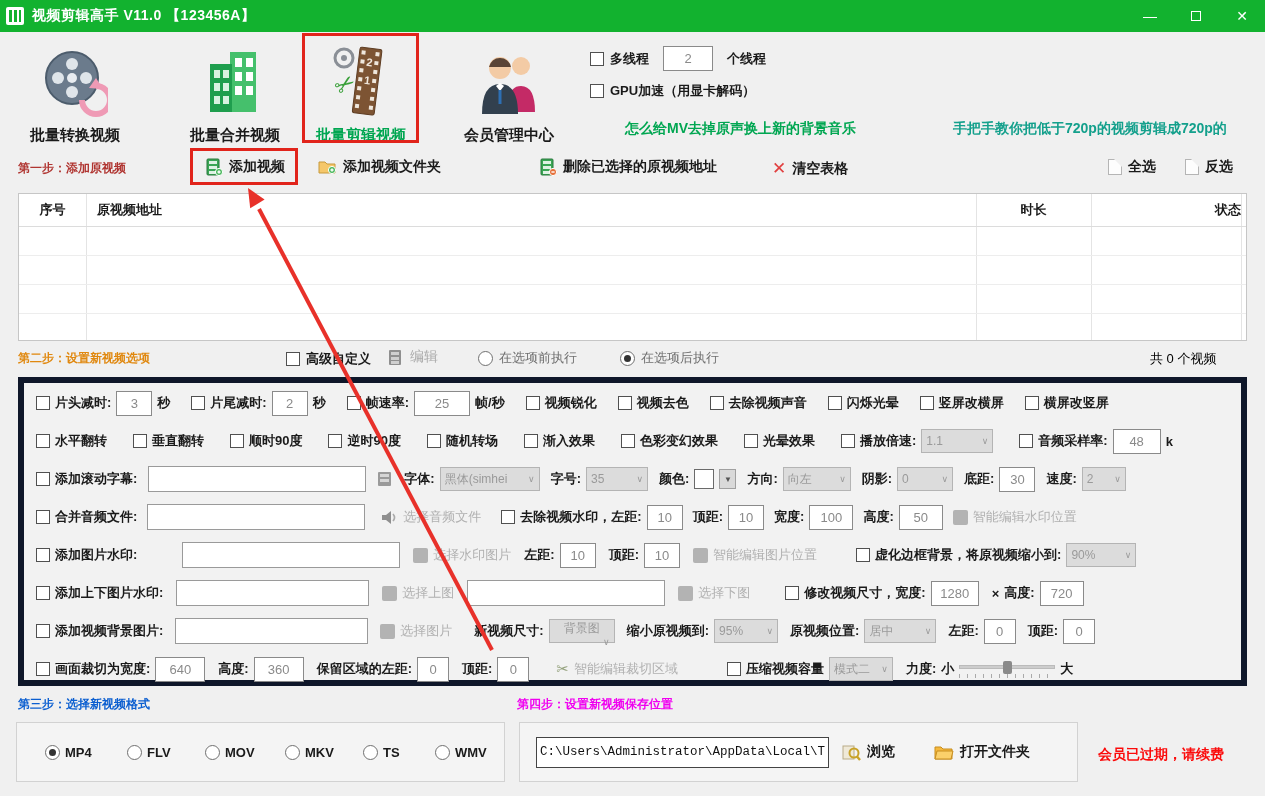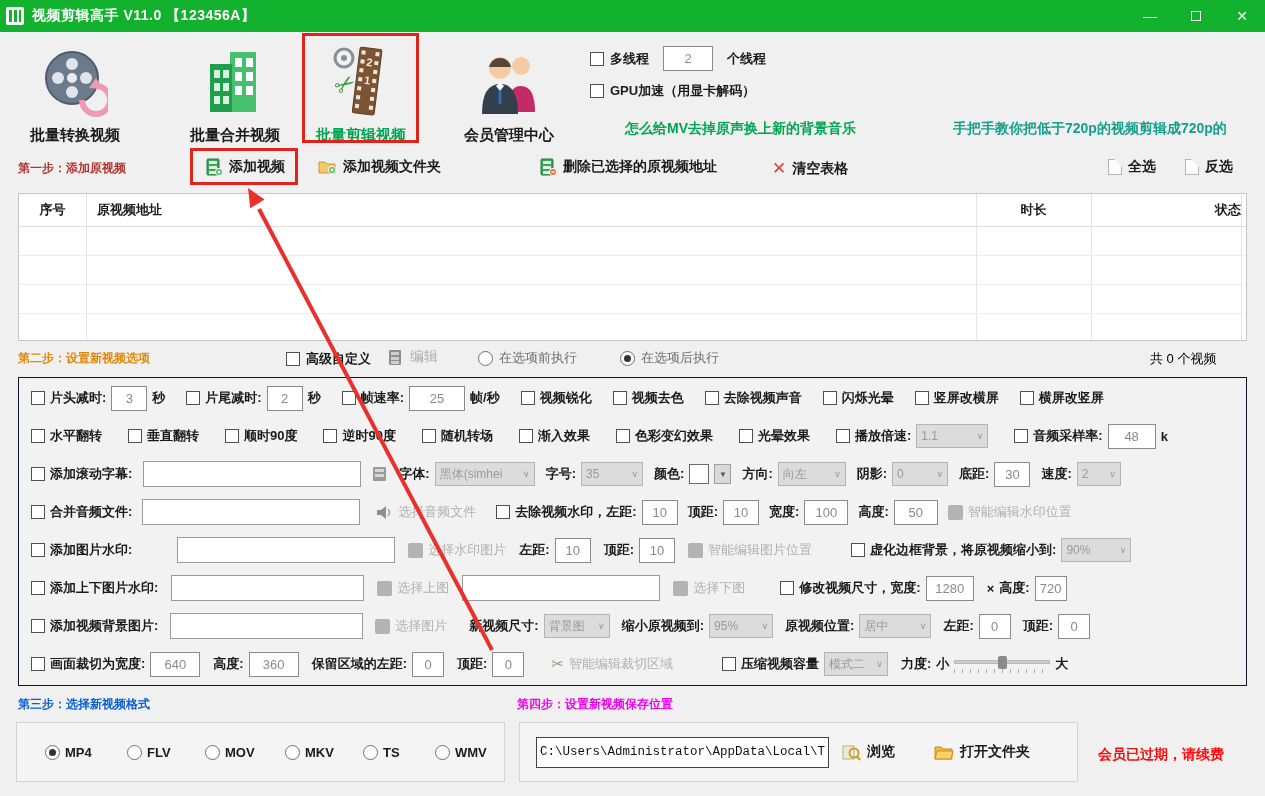--- a/index.html
+++ b/index.html
@@ -37,21 +37,21 @@
     font-weight:700; cursor:pointer; }
   .tbtn.gray { color:#ababab; font-weight:400; }
   
   .vtable { position:absolute; left:18px; top:193px; width:1229px; height:148px;
     background:#fff; border:1px solid #c6c6c6; }
   .vtable .hcell { position:absolute; top:0; height:32px; line-height:32px; font-weight:700; }
   .vline { position:absolute; top:0; bottom:0; width:1px; background:#e4e4e4; }
   .hline { position:absolute; left:0; right:0; height:1px; background:#ededed; }
   
   .panel { position:absolute; left:18px; top:377px; width:1229px; height:309px;
-    background:#f2f2f2; border:1px solid #0f172a; }
+    background:#f2f2f2; border:6px solid #0f172a; }
   .orow { position:absolute; left:12px; right:6px; height:30px; display:flex; align-items:center; }
   .g { display:flex; align-items:center; gap:5px; flex:0 0 auto; }
   .lbl { font-weight:700; white-space:nowrap; }
   .glbl { color:#b0b0b0; white-space:nowrap; }
   .dd { height:24px; background:#dcdcdc; border:1px solid #b4b4b4; color:#9a9a9a;
     display:flex; align-items:center; padding:0 4px; font-size:12px; flex:0 0 auto; }
   .dd .chev { margin-left:auto; font-size:9px; color:#9a9a9a; padding-left:4px;}
   .txt { height:26px; border:1px solid #9a9a9a; background:#fff; flex:0 0 auto; }
   .sqicon { width:15px; height:15px; background:#b3b3b3; border-radius:2px; flex:0 0 auto; }
   .swatch { width:20px; height:20px; background:#fff; border:1px solid #6a6a6a; }
@@ -520,37 +520,37 @@
           <span class="glbl">选择下图</span>
         </div>
       <div class="g" style="margin-left:22px;">
           <span class="cb"></span>
           <span class="lbl">修改视频尺寸，宽度:</span>
           <input class="numbox" style="width: 48px;" readonly="" value="1280">
         </div>
       <div class="g">
           <span class="lbl">×</span>
           <span class="lbl">高度:</span>
-          <input class="numbox" style="width: 32px;" readonly="" value="720">
+          <input class="numbox" style="width: 44px;" readonly="" value="720">
         </div>
     </div>
 
     <div class="orow" style="top:233px; gap:12px;">
       <div class="g">
           <span class="cb"></span>
           <span class="lbl">添加视频背景图片:</span>
         </div>
       <input class="txt" style="width: 193px;" readonly="">
       <div class="g">
           <span class="sqicon"></span>
           <span class="glbl">选择图片</span>
         </div>
       <div class="g" style="margin-left:10px;">
           <span class="lbl">新视频尺寸:</span>
-          <span class="dd" style="width:66px;">
+          <span class="dd" style="width:66px;flex-direction:column;">
             <span>背景图</span>
             <span class="chev">∨</span>
           </span>
         </div>
       <div class="g">
           <span class="lbl">缩小原视频到:</span>
           <span class="dd" style="width:64px;">
             <span>95%</span>
             <span class="chev">∨</span>
           </span>

